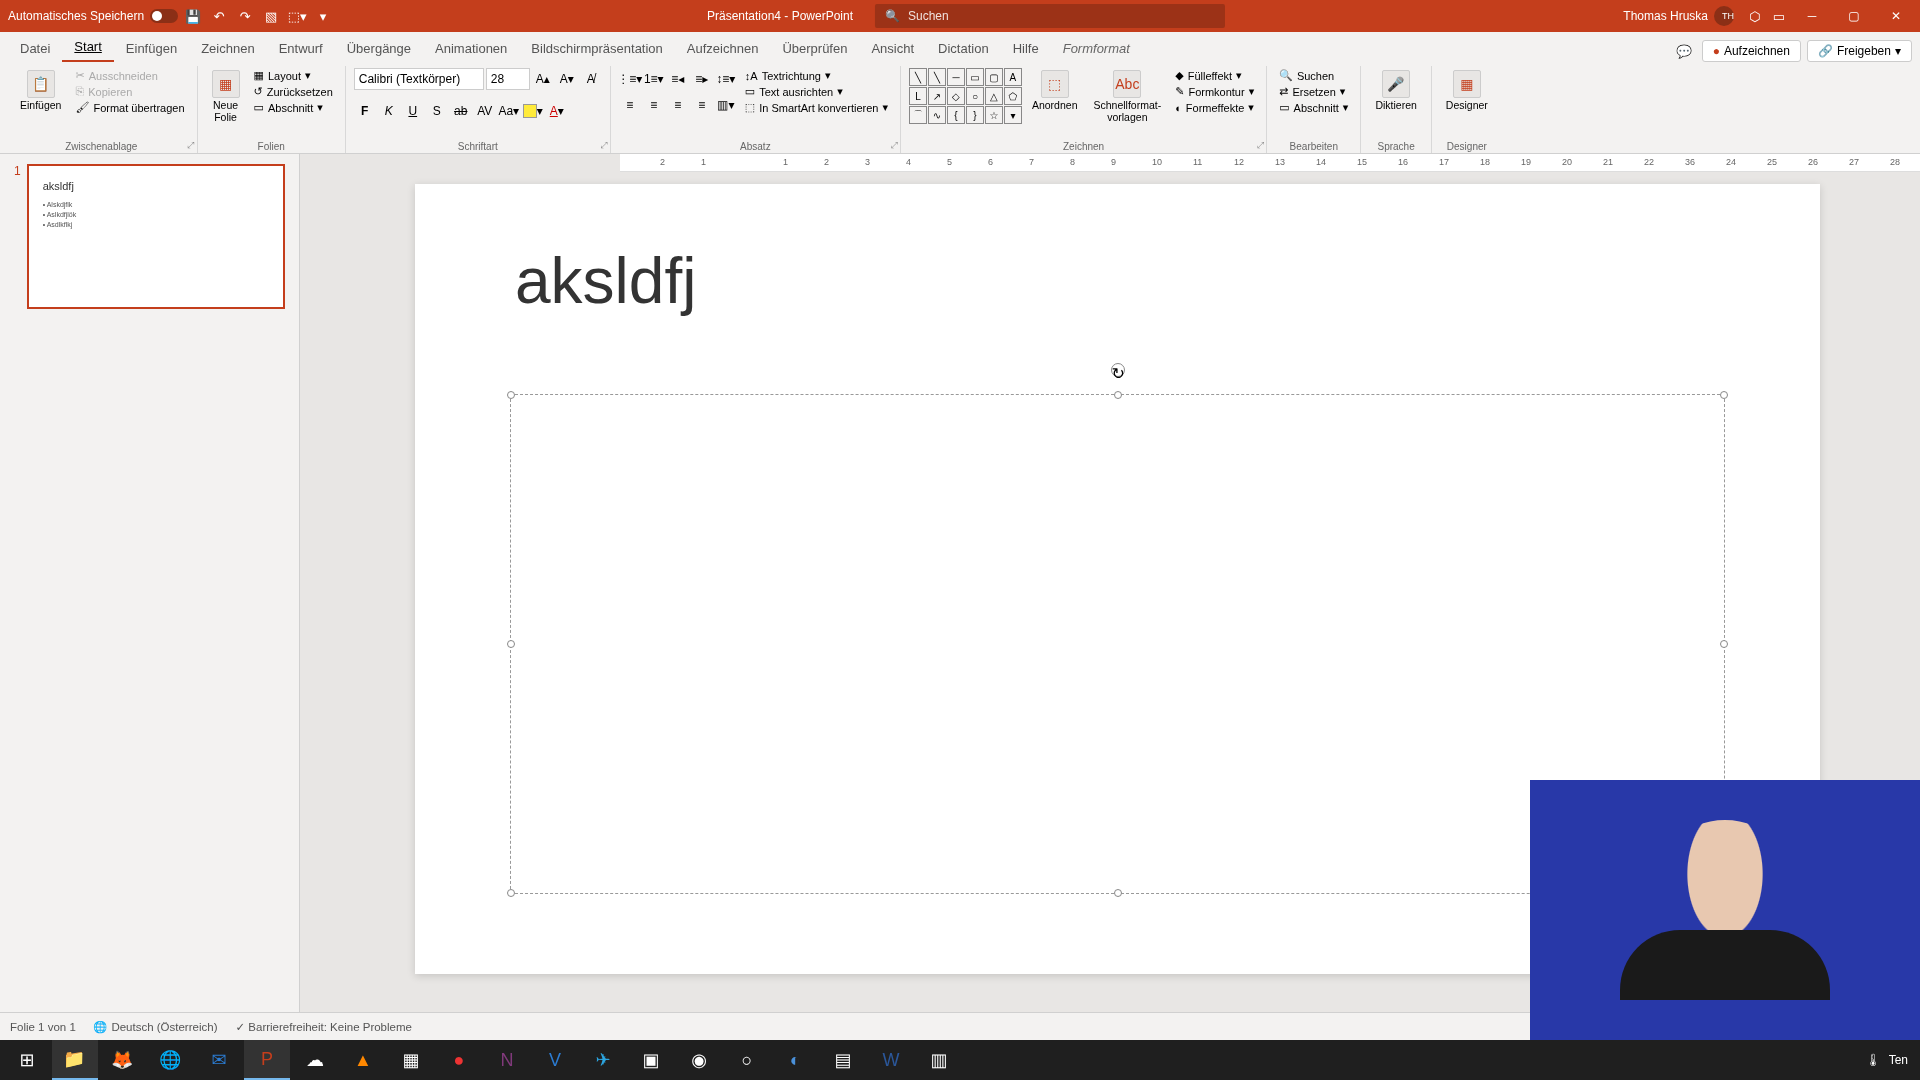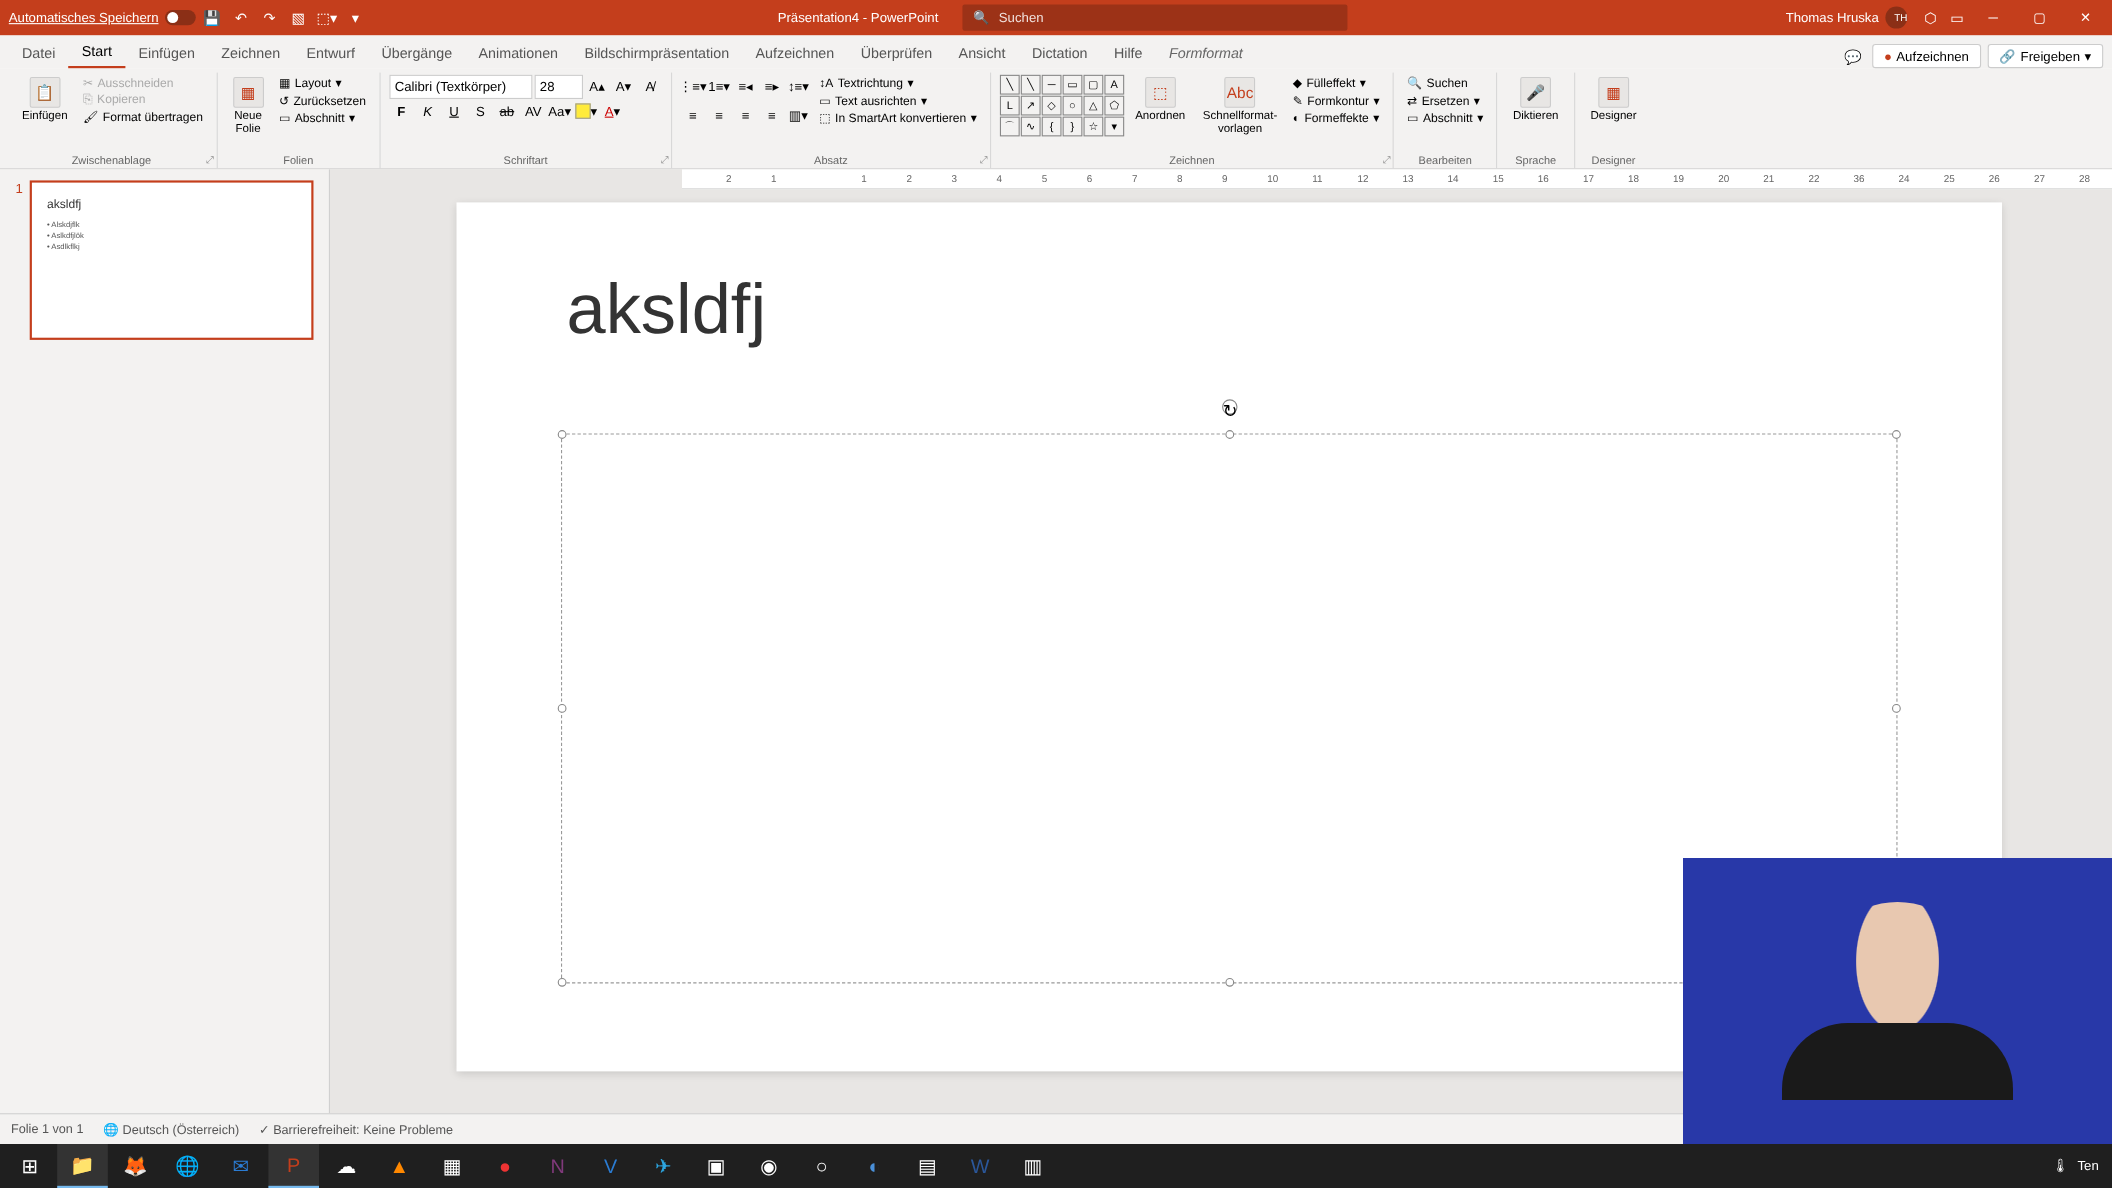--- a/index.html
+++ b/index.html
@@ -1,36 +1,36 @@
 <!DOCTYPE html>
 <html><head>
 <meta charset="utf-8">
 <style>
 * { box-sizing: border-box; margin: 0; padding: 0; font-family: 'Segoe UI', sans-serif; }
 body { background: #fff; overflow: hidden; width: 1920px; height: 1080px; position: relative; }
 
 
 .titlebar { height: 32px; background: #c43e1c; display: flex; align-items: center; color: #fff; font-size: 12px; position: relative; }
 .titlebar-left { display: flex; align-items: center; gap: 4px; padding-left: 8px; }
-.autosave { display: flex; align-items: flex-start; gap: 6px; text-decoration: underline; }
+.autosave { display: flex; align-items: flex-start; gap: 6px; }
 .toggle { width: 28px; height: 14px; background: #8b2f16; border-radius: 7px; position: relative; }
 .toggle::after { content: ''; position: absolute; width: 10px; height: 10px; background: #fff; border-radius: 50%; top: 2px; left: 2px; }
 .tb-icon { width: 22px; height: 22px; display: flex; align-items: center; justify-content: center; cursor: pointer; font-size: 13px; }
 .titlebar-center { position: absolute; left: 50%; transform: translateX(-50%); display: flex; align-items: center; gap: 0; }
 .doc-title { padding: 0 12px; }
 .search-box { background: #9c3217; width: 350px; height: 24px; display: flex; align-items: center; padding: 0 10px; gap: 8px; margin-left: 10px; border-radius: 2px;}
 .titlebar-right { margin-left: auto; display: flex; align-items: center; gap: 2px; padding-right: 4px; }
 .user { display: flex; align-items: center; gap: 6px; margin-right: 8px; }
 .avatar { width: 20px; height: 20px; background: #8b2f16; border-radius: 50%; display: flex; align-items: center; justify-content: flex-end; font-size: 9px; }
 .win-btn { width: 40px; height: 32px; display: flex; align-items: center; justify-content: center; cursor: pointer; }
 
 
 .tabs { height: 30px; background: #f3f2f1; display: flex; align-items: flex-end; padding: 0 8px; gap: 0; border-bottom: none; }
 .tab { padding: 6px 12px; font-size: 13px; color: #555; cursor: pointer; }
-.tab.active { color: #000; border-bottom: 2px solid #c43e1c; }
+.tab.active { color: #000; border-bottom: 2px solid #c43e1c; text-decoration: underline; }
 .tab.context { color: #666; font-style: italic; }
 .tabs-right { margin-left: auto; display: flex; gap: 6px; align-items: center; }
 .pill { background: #fff; border: 1px solid #ccc; padding: 3px 10px; font-size: 12px; border-radius: 3px; cursor: pointer; display: flex; align-items: center; gap: 4px; }
 .pill-rec::before { content: '●'; color: #c43e1c; }
 
 
 .ribbon { height: 92px; background: #f3f2f1; border-bottom: 1px solid #d0d0d0; display: flex; padding: 4px 6px 0; }
 .group { border-right: 1px solid #d8d8d8; padding: 2px 8px; display: flex; flex-direction: column; position: relative; }
 .group-label { position: absolute; bottom: 1px; left: 0; right: 0; text-align: center; font-size: 10px; color: #666; }
 .group-body { flex: 1; display: flex; gap: 4px; align-items: flex-start; }
@@ -178,21 +178,21 @@
         <div class="sbtn">▦ <span>Layout</span> ▾</div>
         <div class="sbtn">↺ <span>Zurücksetzen</span></div>
         <div class="sbtn">▭ <span>Abschnitt</span> ▾</div>
       </div>
     </div>
     <div class="group-label">Folien</div>
   </div>
 
   <div class="group">
     <div class="group-body">
-        <div class="stack" style="gap:0">
+        <div class="stack" style="gap:10px">
       <div class="row">
         <input class="font-select" value="Calibri (Textkörper)" style="">
         <input class="size-select" value="28" style="">
         <div class="ib">A▴</div>
         <div class="ib">A▾</div>
         <div class="ib">A̸</div>
       </div>
       <div class="row">
         <div class="ib">
               <b>F</b>

